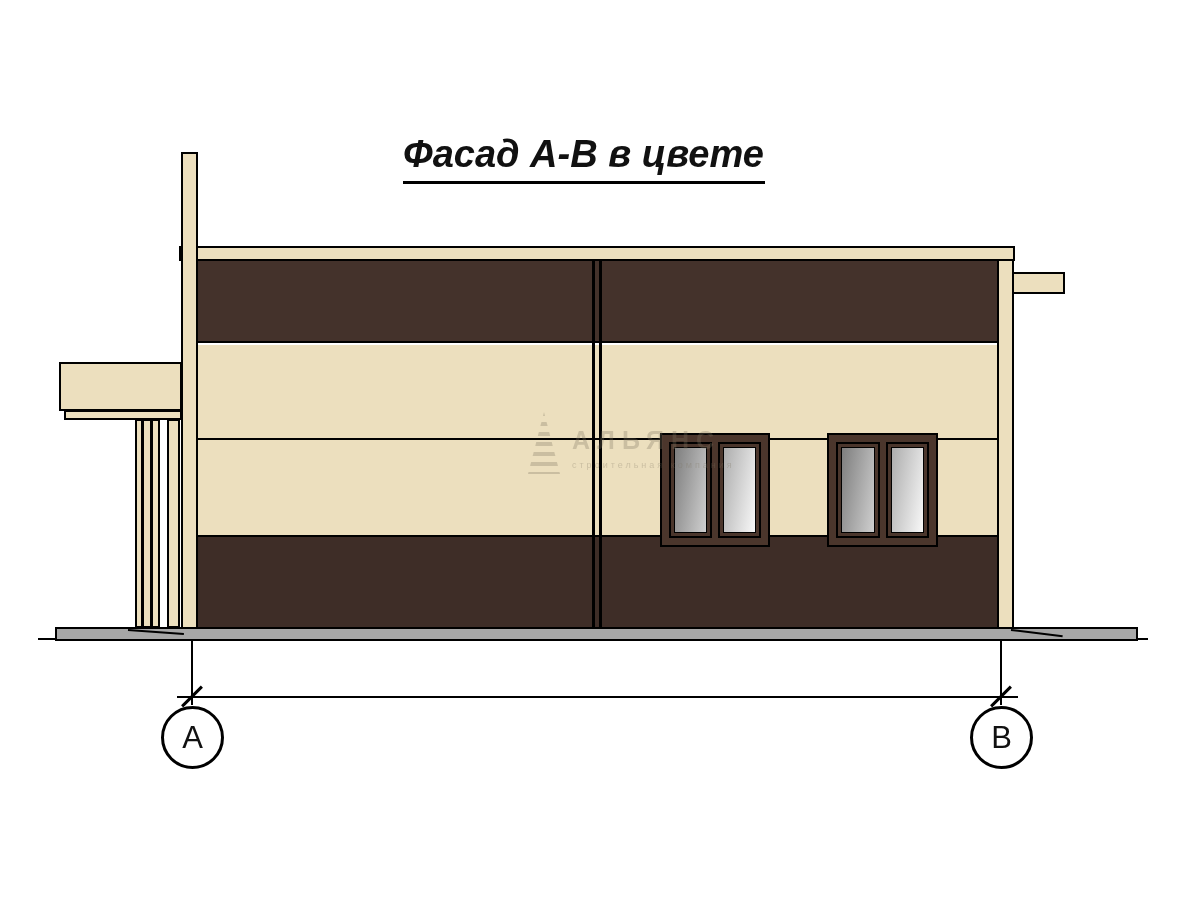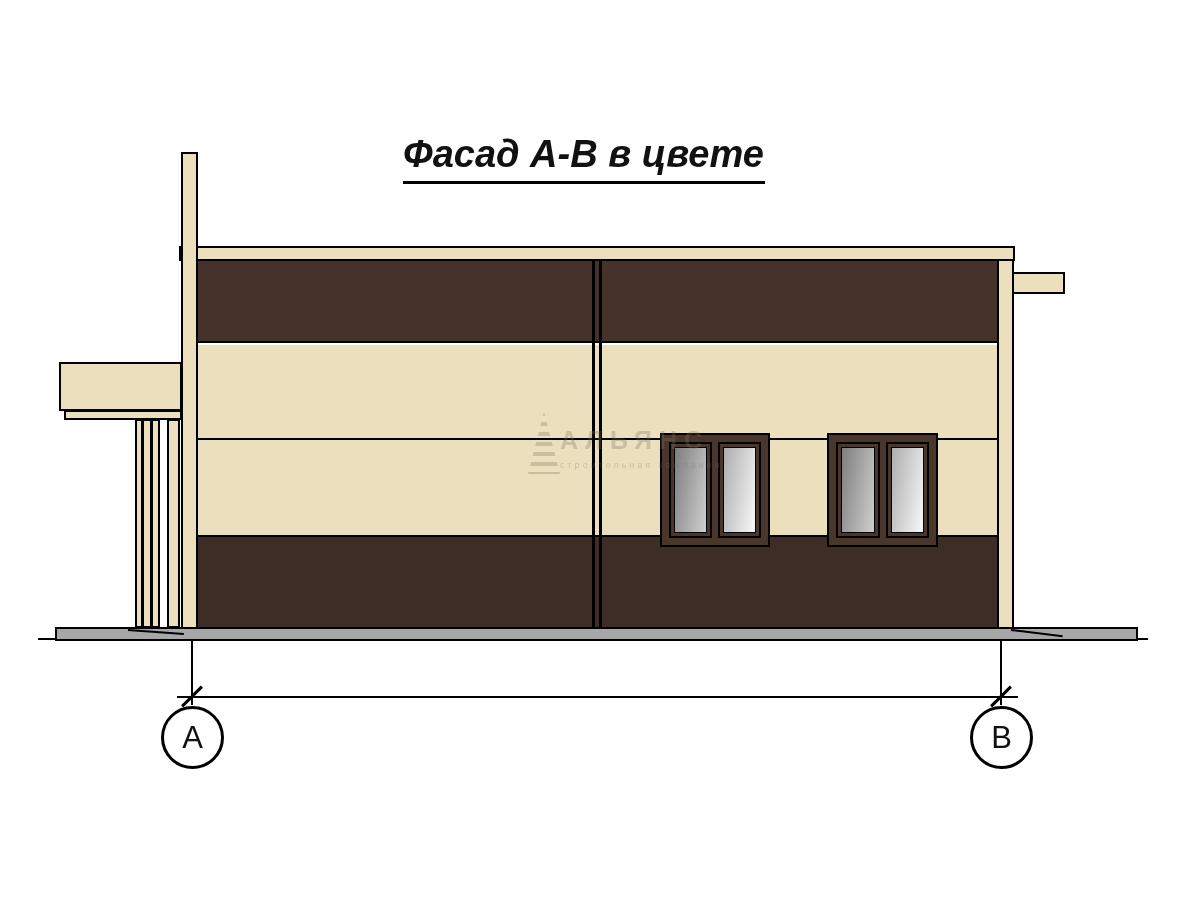--- a/index.html
+++ b/index.html
@@ -65,21 +65,21 @@
   .ext-a{left:191px;} .ext-b{left:1000px;}
   .dim-line{left:177px;top:696px;width:841px;height:2px;background:#000;z-index:7;}
   .dim-tick{width:28px;height:3px;background:#000;transform:rotate(-45deg);z-index:7;}
   .tick-a{left:178px;top:695px;} .tick-b{left:987px;top:695px;}
   .dim-label{left:405px;top:662px;width:400px;text-align:center;font-size:30px;color:#111;z-index:7;}
   .axis-circle{top:706px;width:63px;height:63px;border:3px solid #000;border-radius:50%;
                text-align:center;line-height:58px;font-size:31px;color:#111;z-index:7;background:#fff;}
   .circle-a{left:161px;} .circle-b{left:970px;}
 
   
-  .watermark{left:528px;top:412px;display:flex;opacity:.3;color:#7d7460;z-index:6;
+  .watermark{left:528px;top:412px;display:flex;gap:12px;opacity:.3;color:#7d7460;z-index:6;
              align-items:flex-start;}
   .wm-logo{width:32px;height:62px;
            clip-path:polygon(50% 0,100% 100%,0 100%);
            background:repeating-linear-gradient(180deg,#7d7460 0 4px,transparent 4px 10px);}
   .wm-text{padding-top:14px;}
   .wm-name{font-size:25px;font-weight:bold;letter-spacing:7px;white-space:nowrap;}
   .wm-tagline{font-size:9px;letter-spacing:3px;margin-top:5px;white-space:nowrap;}
 </style>
 </head>
 <body>

